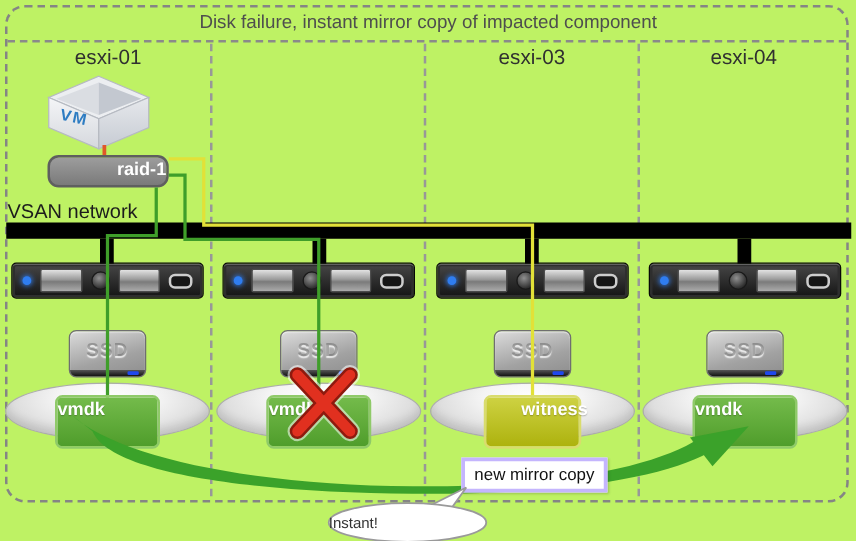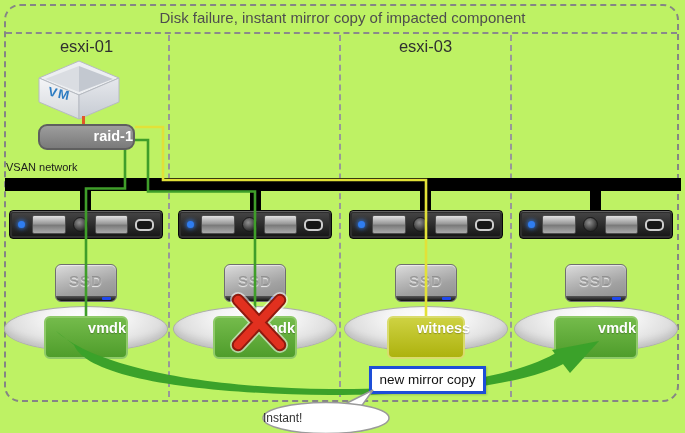--- a/index.html
+++ b/index.html
@@ -15,21 +15,21 @@
 
   .col-header{top:37px;text-align:center;font-size:16.5px;color:#303030;}
 
   .raid-box{left:38px;top:124px;width:97px;height:26px;box-sizing:border-box;
     background:linear-gradient(#9d9d9d,#7a7a7a);border:2.5px solid #5f5f5f;border-radius:9px;
     color:#fff;font-weight:bold;font-size:14.5px;text-align:right;line-height:20px;}
   .vm-link{left:82px;top:116px;width:3px;height:9px;background:#e0572a;}
   .vm-text{left:42px;top:86px;width:34px;text-align:center;color:#2e7cc2;font-weight:bold;
     font-style:italic;font-size:13px;transform:skewY(13deg);letter-spacing:1px;}
 
-  .vsan-label{left:6px;top:161px;font-size:11px;color:#1c1c1c;}
+  .vsan-label{left:6px;top:161px;font-size:16px;color:#1c1c1c;}
   .net-bar{left:5px;top:178px;width:676px;height:13px;background:#000;}
   .stub{top:191px;width:11px;height:20px;background:#000;}
 
   .server{top:210px;width:154px;height:29px;box-sizing:border-box;
     background:linear-gradient(#474747,#141414);border:1px solid #070707;border-radius:4px;
     box-shadow:inset 0 1px 0 rgba(255,255,255,.25), inset 0 0 0 2px #2e2e2e;
     display:flex;align-items:center;padding:0 8px;gap:7px;}
   .led{width:7px;height:7px;border-radius:50%;background:#2f7df0;
     box-shadow:0 0 4px 1px rgba(47,125,240,.85);flex:none;}
   .bay{flex:1;height:17px;background:linear-gradient(#e2e2e2,#9a9a9a 45%,#7a7a7a 55%,#ababab);
@@ -46,47 +46,48 @@
     text-shadow:0 1px 1px rgba(255,255,255,.8);}
   .ssd-edge{position:absolute;left:0;right:0;bottom:0;height:5px;
     background:linear-gradient(#565656,#121212);border-radius:0 0 5px 5px;}
   .ssd-chip{position:absolute;right:5px;bottom:1px;width:9px;height:3px;background:#1f48ee;border-radius:1px;}
 
   .platter{top:306px;width:164px;height:46px;border-radius:50%;box-sizing:border-box;
     background:radial-gradient(ellipse at 50% 26%, #ffffff 0%, #f4f4f4 35%, #dbdbdb 70%, #c1c1c1 100%);
     border:1.5px solid #acacac;box-shadow:inset 0 -5px 7px rgba(0,0,0,.10);}
 
   .diskbox{top:316px;height:43px;box-sizing:border-box;border-radius:6px;color:#fff;
-    font-weight:bold;font-size:14.5px;text-align:right;line-height:21px;
+    font-weight:bold;font-size:14.5px;text-align:left;line-height:21px;
     text-shadow:0 1px 1px rgba(0,0,0,.25);}
   .vmdk{width:84px;background:linear-gradient(#74bb4b,#4f9d2b);border:2px solid #8fca69;}
   .witness{width:78px;background:linear-gradient(#ced242,#adb20e);border:2px solid #d9dc6d;padding-left:28px;}
 
   .overlay-svg{left:0;top:0;width:685px;height:433px;pointer-events:none;}
 
   .nm-box{left:369px;top:366px;width:117px;height:28px;box-sizing:border-box;background:#fff;
-    border:3px solid #1d4ed8;font-size:13.5px;color:#111;text-align:center;line-height:21px;
+    border:3px solid #c4b5fd;font-size:13.5px;color:#111;text-align:center;line-height:21px;
     box-shadow:1px 1px 2px rgba(0,0,0,.18);}
   .callout-text{left:263px;top:411px;width:126px;text-align:left;font-size:12px;color:#333;}
 </style>
 </head>
 <body>
 
 <div class="stage">
 
   <div class="abs outer-border"></div>
   <div class="abs title">Disk failure, instant mirror copy of impacted component</div>
   <div class="abs title-divider"></div>
 
   <div class="abs col-divider" style="left:168px;"></div>
   <div class="abs col-divider" style="left:339px;"></div>
   <div class="abs col-divider" style="left:510px;"></div>
 
   <div class="abs col-header" style="left:4px;width:165px;">esxi-01</div>
   <div class="abs col-header" style="left:340px;width:171px;">esxi-03</div>
+  <div class="abs col-header" style="left:511px;width:168px;">esxi-04</div>
 
   <svg class="abs" style="left:37px;top:60px;" width="84" height="60" viewBox="0 0 84 60">
     <defs>
       <linearGradient id="gL" x1="0" y1="0" x2="0" y2="1">
         <stop offset="0" stop-color="#f4f5f7"></stop>
           <stop offset="1" stop-color="#d5d8dd"></stop>
       </linearGradient>
       <linearGradient id="gR" x1="0" y1="0" x2="0" y2="1">
         <stop offset="0" stop-color="#e6e8ec"></stop>
           <stop offset="1" stop-color="#c6cbd3"></stop>

